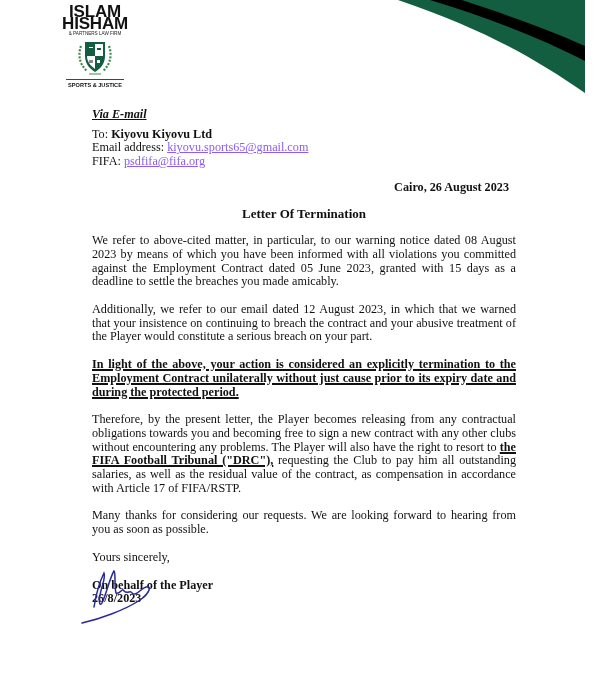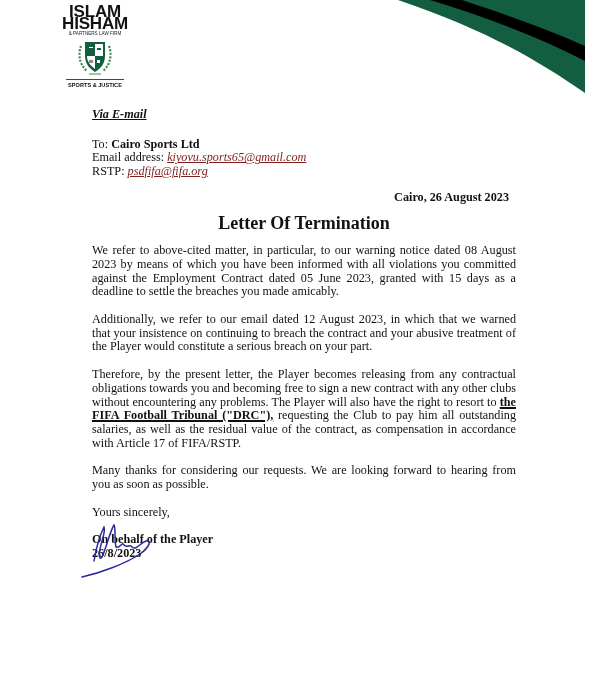--- a/index.html
+++ b/index.html
@@ -10,25 +10,25 @@
     }
     .deco { position: absolute; left: 0; top: 0; }
     .logo { position: absolute; left: 50px; top: 6px; width: 90px; text-align: center; }
     .logo .firm { font-family: "Liberation Sans", "DejaVu Sans", sans-serif; font-weight: bold; font-size: 17px; letter-spacing: -0.2px; line-height: 12px; color: #111; }
     .logo .firm2 { font-family: "Liberation Sans", "DejaVu Sans", sans-serif; font-size: 4.6px; line-height: 7px; color: #222; white-space: nowrap; }
     .logo .tag { font-family: "Liberation Sans", "DejaVu Sans", sans-serif; font-weight: bold; font-size: 5.6px; color: #111; margin-top: 2px; }
     .crest { display: block; margin: 1px auto 0; }
     .logo .rule { width: 58px; height: 1px; background: #135e40; margin: 1px auto 0; }
 
     .content { position: absolute; left: 92px; top: 108px; width: 424px; font-size: 12.2px; line-height: 13.7px; }
-    .via { font-weight: bold; font-style: italic; text-decoration: underline; display: inline-block; margin-bottom: 16px; }
+    .via { font-weight: bold; font-style: italic; text-decoration: underline; display: inline-block; margin-bottom: 6px; }
     .to-name { font-weight: bold; }
-    a.mail { color: #7f1d1d; text-decoration: underline; font-style: italic; }
+    a.mail { color: #8b5cf6; text-decoration: underline; }
     .date { text-align: right; font-weight: bold; margin-top: 12px; padding-right: 7px; }
-    .title { text-align: center; font-weight: bold; font-size: 18px; margin-top: 12px; }
+    .title { text-align: center; font-weight: bold; font-size: 13px; margin-top: 12px; }
     .salute { margin-top: 17px; }
     p { margin: 0; text-align: justify; }
     .para { margin-top: 14px; }
     .emph { font-weight: bold; text-decoration: underline; text-decoration-thickness: 1.5px; }
     .bu { font-weight: bold; text-decoration: underline; text-decoration-thickness: 1.5px; }
     .sign-block { position: relative; margin-top: 14px; }
     .sig-bold { font-weight: bold; }
     .signature { position: absolute; left: -12px; top: -14px; }
     .gap-sig { height: 14px; }
   </style>
@@ -55,33 +55,34 @@
     <rect x="24" y="22" width="3" height="3" fill="#ffffff"></rect>
     <path d="M16,36 L28,36" stroke="#3c8a4a" stroke-width="1"></path>
   </svg>
   <div class="rule"></div>
   <div class="tag">SPORTS &amp; JUSTICE</div>
 </div>
 
 <div class="content">
   <span class="via">Via E-mail</span>
   <div>
-    <span>To: </span><span class="to-name">Cairo Sports Ltd</span>
+    <span>To: </span><span class="to-name">Kiyovu Kiyovu Ltd</span>
   </div>
   <div>
     <span>Email address: </span><a class="mail">kiyovu.sports65@gmail.com</a>
   </div>
   <div>
-    <span>RSTP: </span><a class="mail">psdfifa@fifa.org</a>
+    <span>FIFA: </span><a class="mail">psdfifa@fifa.org</a>
   </div>
   <div class="date">Cairo, 26 August 2023</div>
   <div class="title">Letter Of Termination</div>
 
   <p class="para">We refer to above-cited matter, in particular, to our warning notice dated 08 August 2023 by means of which you have been informed with all violations you committed against the Employment Contract dated 05 June 2023, granted with 15 days as a deadline to settle the breaches you made amicably.</p>
   <p class="para">Additionally, we refer to our email dated 12 August 2023, in which that we warned that your insistence on continuing to breach the contract and your abusive treatment of the Player would constitute a serious breach on your part.</p>
+  <p class="para emph">In light of the above, your action is considered an explicitly termination to the Employment Contract unilaterally without just cause prior to its expiry date and during the protected period.</p>
   <p class="para">
     <span>Therefore, by the present letter, the Player becomes releasing from any contractual obligations towards you and becoming free to sign a new contract with any other clubs without encountering any problems. The Player will also have the right to resort to </span><span class="bu">the FIFA Football Tribunal ("DRC"),</span><span> requesting the Club to pay him all outstanding salaries, as well as the residual value of the contract, as compensation in accordance with Article 17 of FIFA/RSTP.</span>
   </p>
   <p class="para">Many thanks for considering our requests. We are looking forward to hearing from you as soon as possible.</p>
 
   <div class="para">Yours sincerely,</div>
   <div class="sign-block">
     <div class="sig-bold">On behalf of the Player</div>
     <div class="sig-bold">26/8/2023</div>
     <div class="gap-sig"></div>

